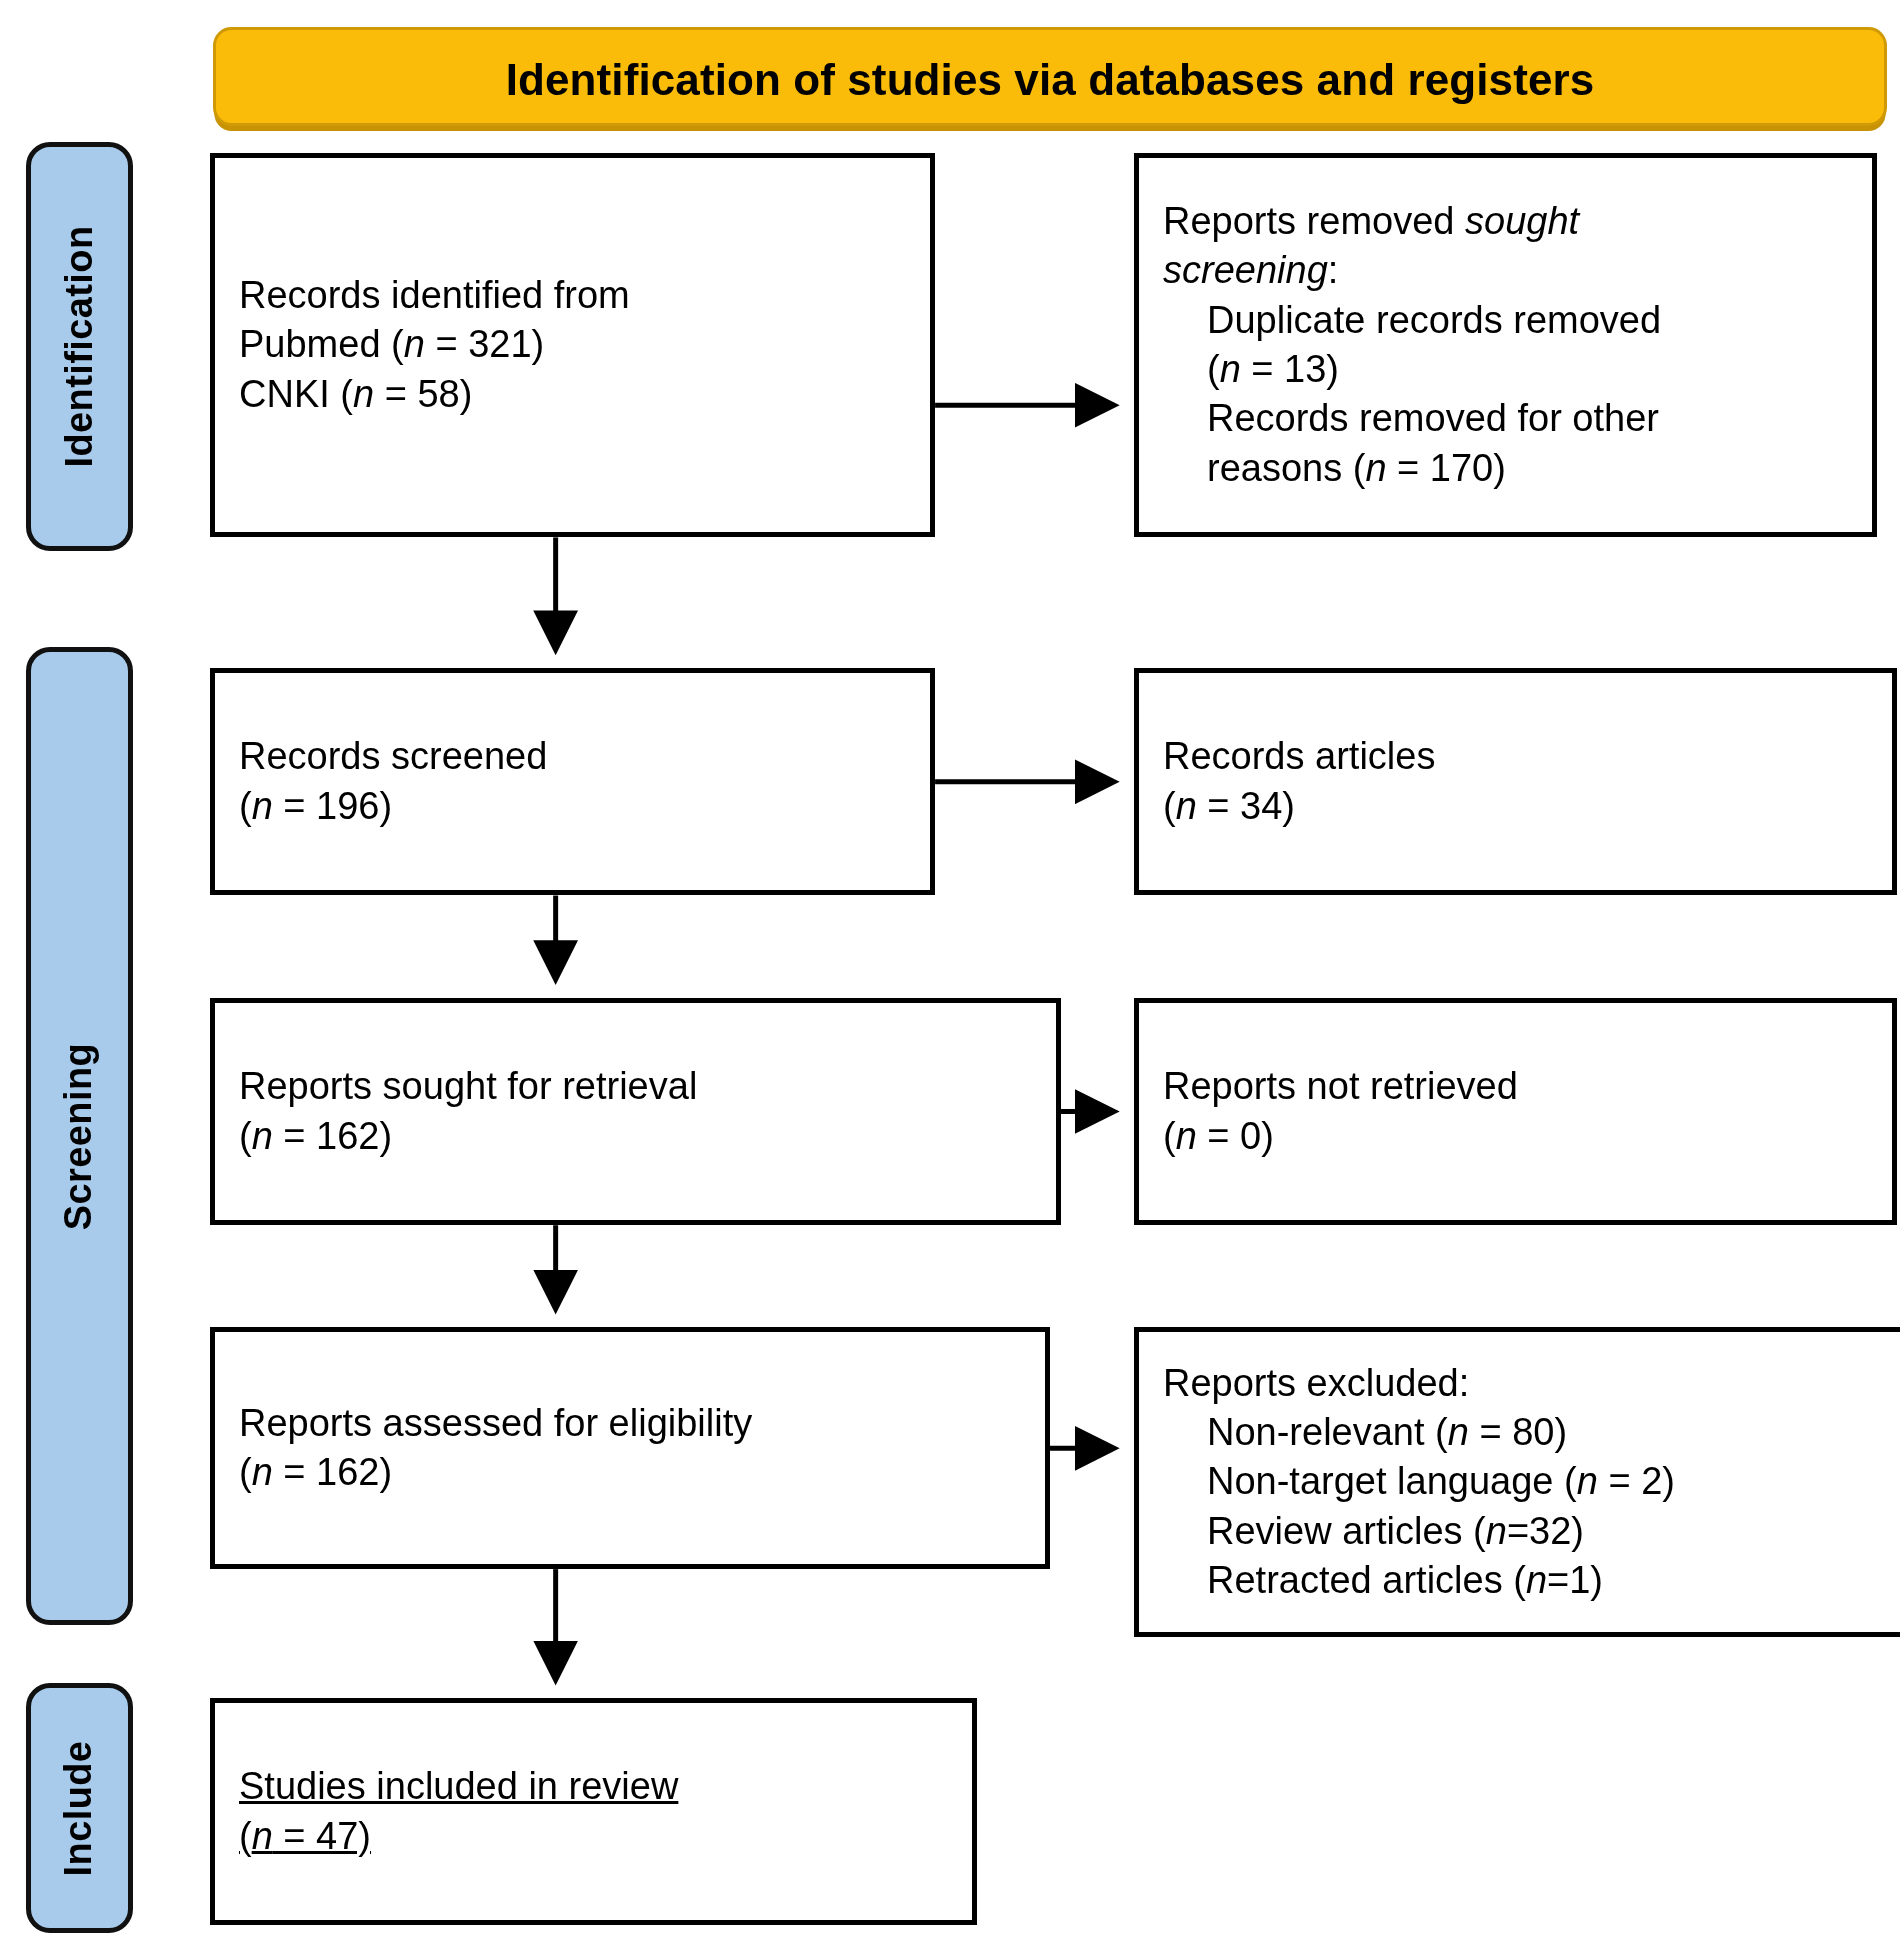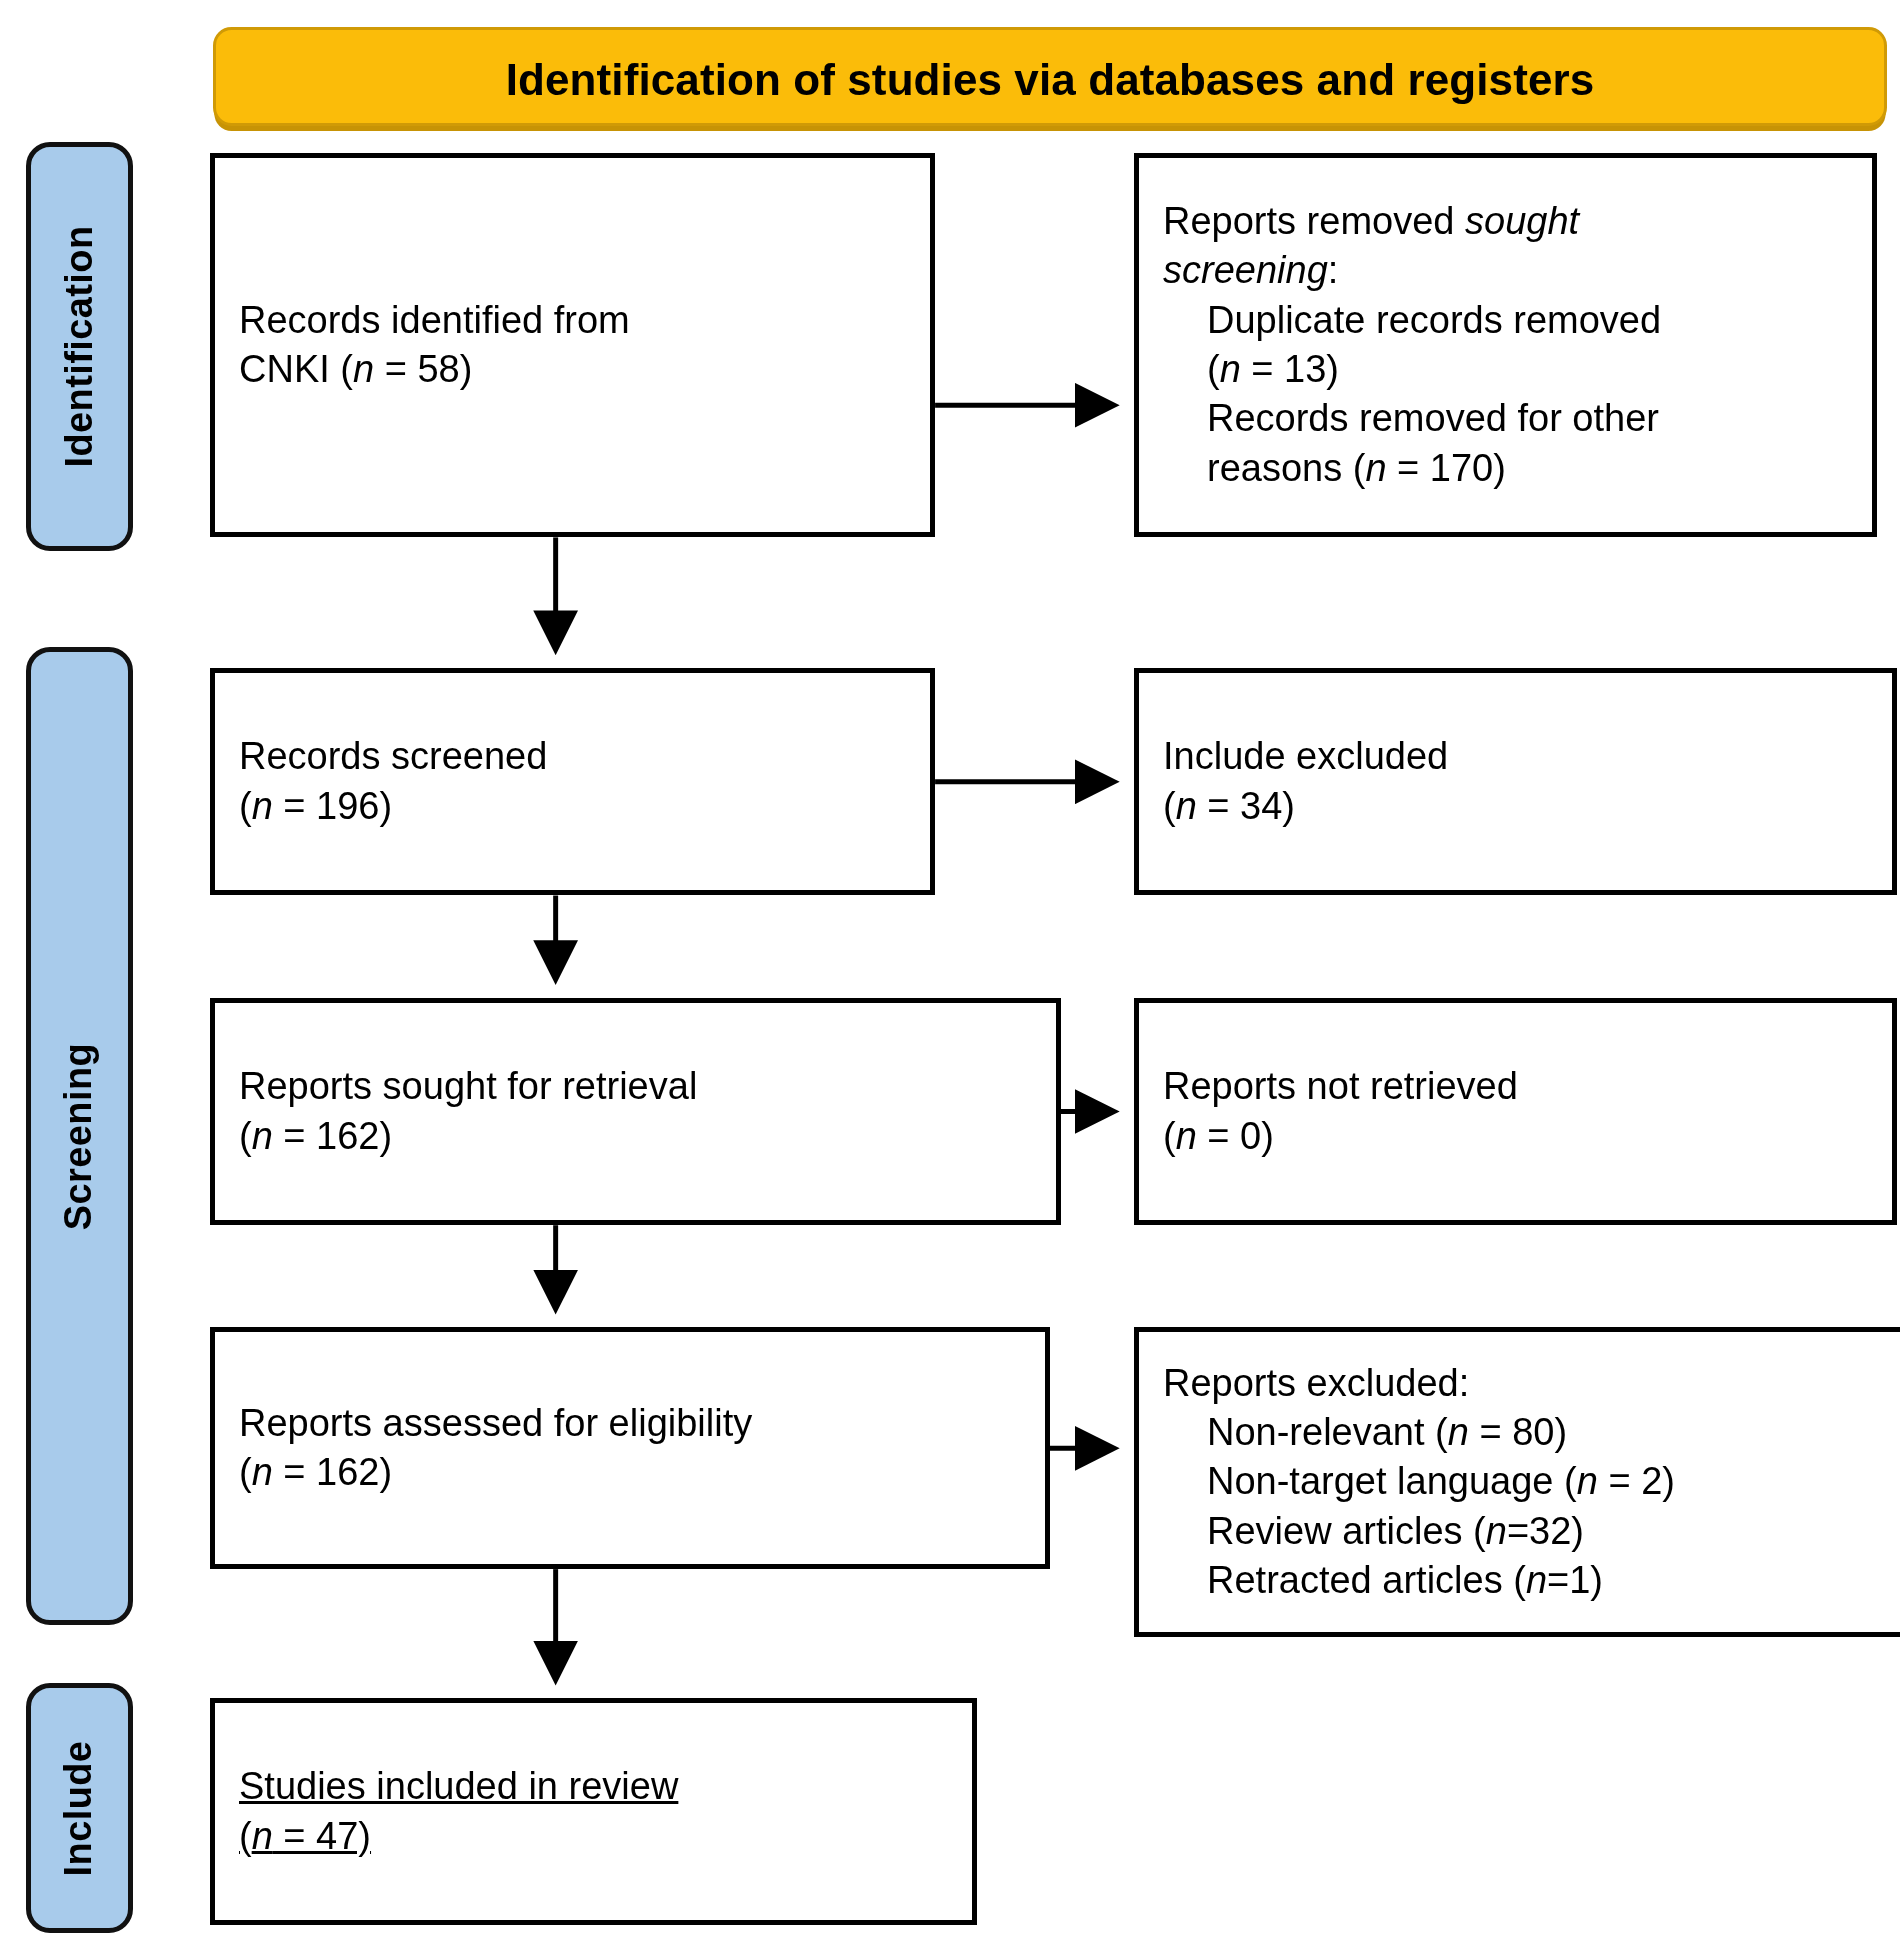--- a/index.html
+++ b/index.html
@@ -164,20 +164,21 @@
       <line x1="1316" y1="2038" x2="1566" y2="2038" stroke="#000000" stroke-width="7" marker-end="url(#ah)"></line>
     </g>
 
     <g>
       <line x1="782" y1="2208" x2="782" y2="2362" stroke="#000000" stroke-width="7" marker-end="url(#ah)"></line>
     </g>
   </svg>
 
   <div class="fbox" id="box-identified">
     <p>Records identified from</p>
+    <p><span>Pubmed (</span><i>n</i><span> = 321)</span></p>
     <p><span>CNKI (</span><i>n</i><span> = 58)</span></p>
   </div>
 
   <div class="fbox" id="box-screened">
     <p>Records screened</p>
     <p><span>(</span><i>n</i><span> = 196)</span></p>
   </div>
 
   <div class="fbox" id="box-sought">
     <p>Reports sought for retrieval</p>
@@ -197,21 +198,21 @@
   <div class="fbox" id="box-removed">
     <p><span>Reports removed </span><i>sought</i></p>
     <p><i>screening</i><span>:</span></p>
     <p class="indent">Duplicate records removed</p>
     <p class="indent"><span>(</span><i>n</i><span> = 13)</span></p>
     <p class="indent">Records removed for other</p>
     <p class="indent"><span>reasons (</span><i>n</i><span> = 170)</span></p>
   </div>
 
   <div class="fbox" id="box-excluded-rec">
-    <p>Include excluded</p>
+    <p>Records articles</p>
     <p><span>(</span><i>n</i><span> = 34)</span></p>
   </div>
 
   <div class="fbox" id="box-notretrieved">
     <p>Reports not retrieved</p>
     <p><span>(</span><i>n</i><span> = 0)</span></p>
   </div>
 
   <div class="fbox" id="box-excluded-rep">
     <p>Reports excluded:</p>

